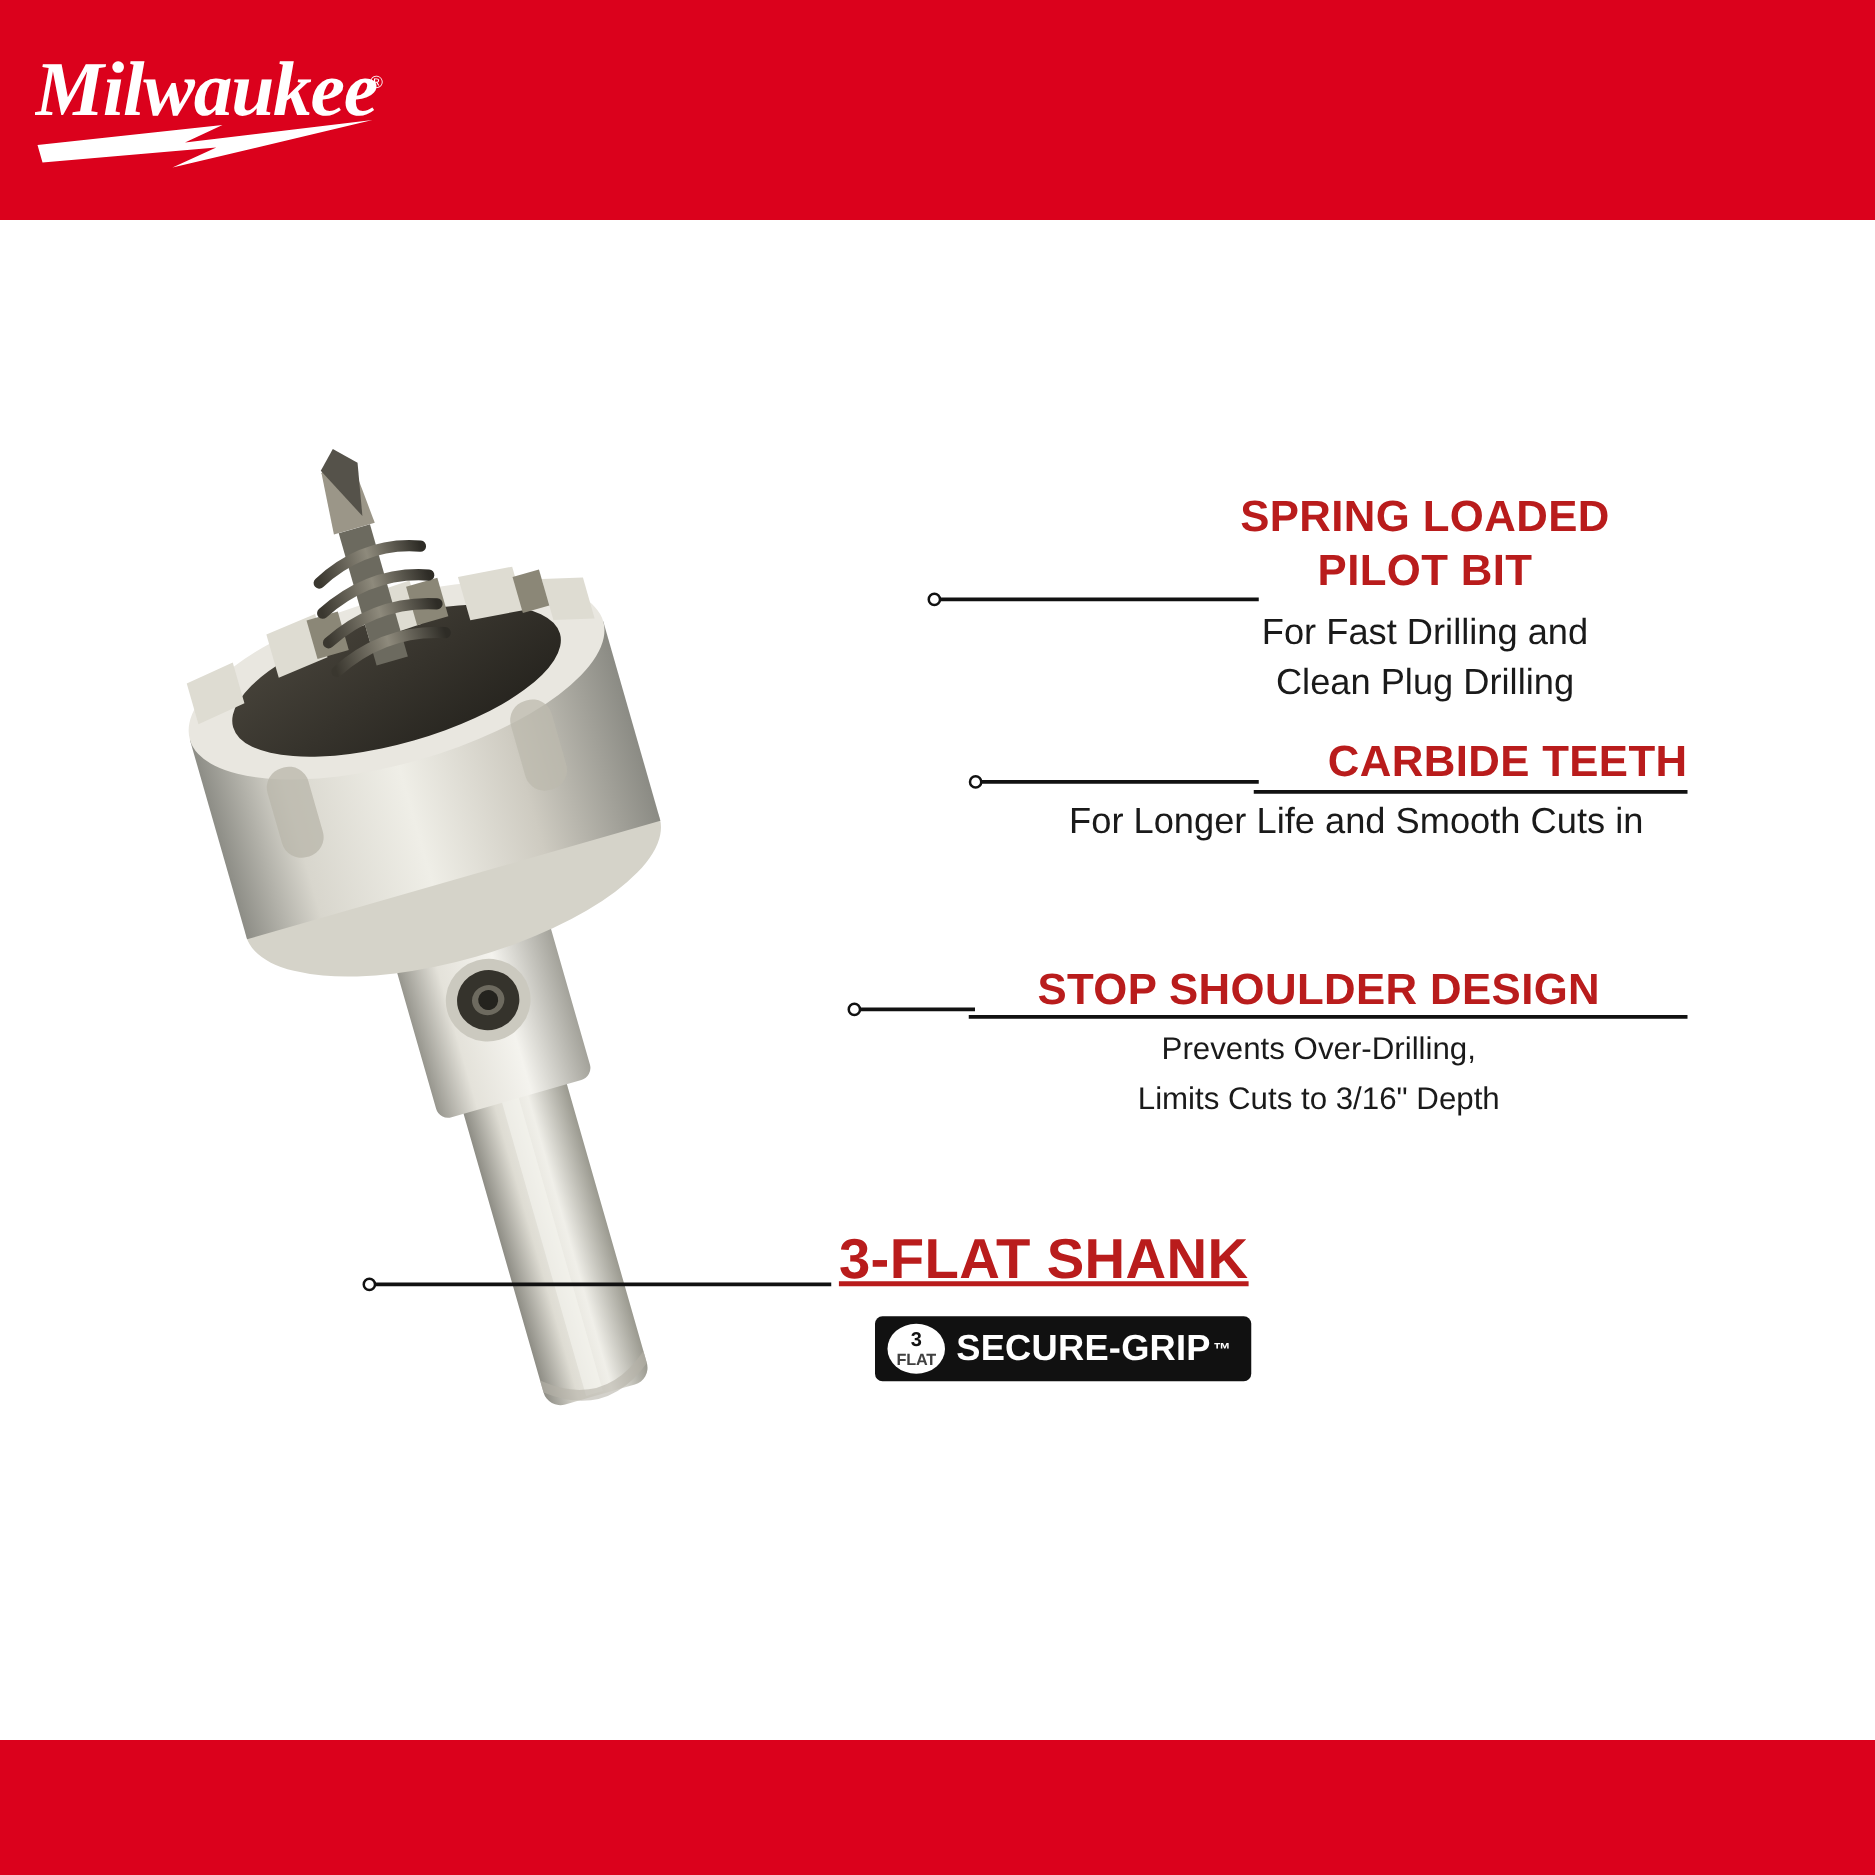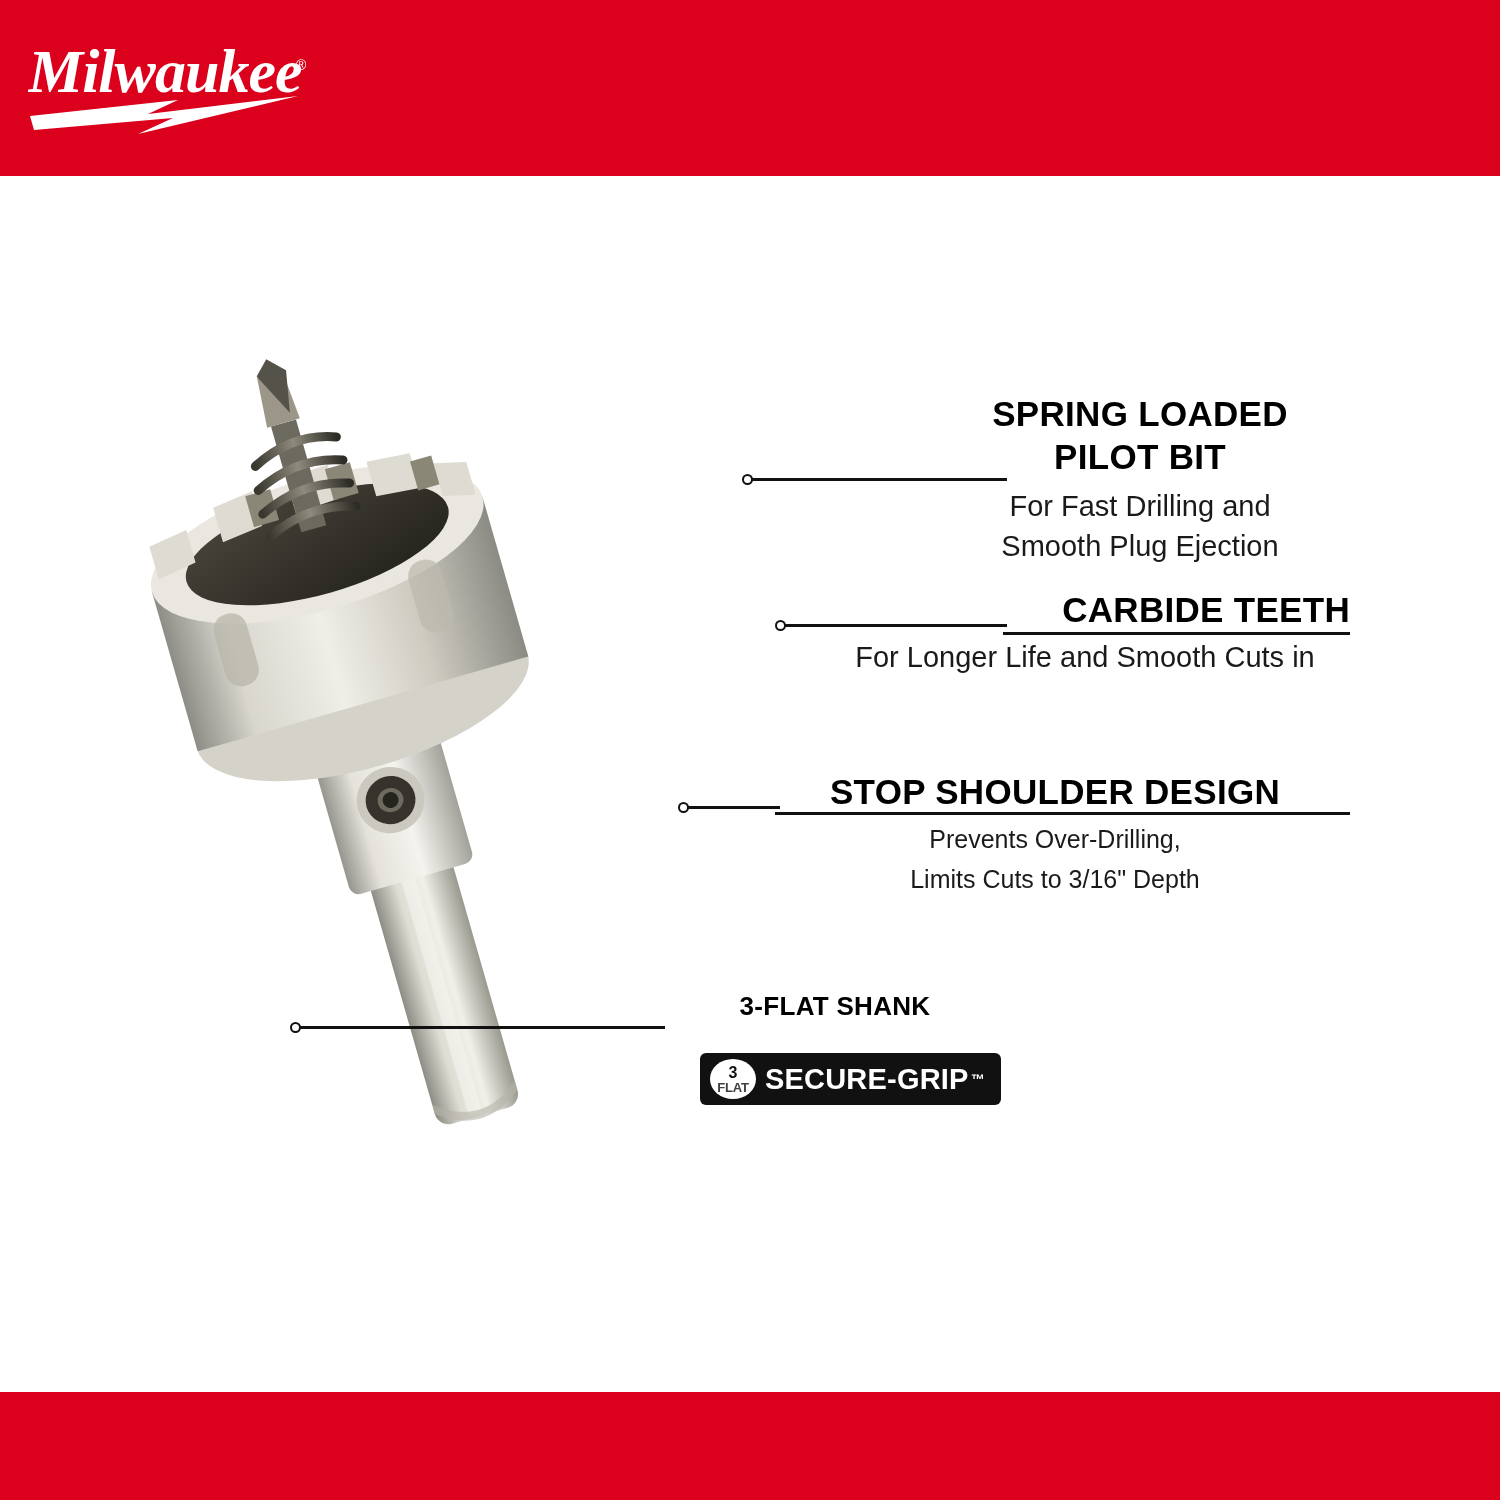--- a/index.html
+++ b/index.html
@@ -55,42 +55,42 @@
   }
   .product svg { display:block; }
 
   
   .callout {
     position: absolute;
     text-align: center;
   }
   .callout .title {
     font-weight: bold;
-    color: #000000;
+    color: #b91c1c;
     letter-spacing: 0.3px;
   }
   .callout .sub {
     color: #1a1a1a;
     text-align: center;
   }
 
   .c1 { left: 930px; top: 392px; width: 420px; }
   .c1 .title { font-size: 35px; line-height: 43px; }
   .c1 .sub   { font-size: 29px; line-height: 40px; margin-top: 8px; }
 
   .c2 { left: 820px; top: 588px; width: 530px; }
   .c2 .title { font-size: 35px; line-height: 43px; text-align: right; }
   .c2 .sub   { font-size: 29px; line-height: 40px; margin-top: 6px; }
 
   .c3 { left: 760px; top: 770px; width: 590px; }
   .c3 .title { font-size: 35px; line-height: 43px; }
   .c3 .sub   { font-size: 25px; line-height: 40px; margin-top: 6px; }
 
   .c4 { left: 600px; top: 985px; width: 470px; }
-  .c4 .title { font-size: 26px; line-height: 43px; }
+  .c4 .title { font-size: 45px; line-height: 43px; text-decoration: underline; }
 
   
   .rule {
     position: absolute;
     background: #111111;
     height: 3px;
   }  
   .rule-2 { left: 1003px; top: 632px; width: 347px; }  
   .rule-3 { left: 775px;  top: 812px; width: 575px; } 
 
@@ -277,21 +277,21 @@
     <span class="dot"></span>
     <span class="line"></span>
   </div>
   <div class="callout c1">
     <div class="title">
       <span>SPRING LOADED</span><br>
       <span>PILOT BIT</span>
     </div>
     <div class="sub">
       <span>For Fast Drilling and</span><br>
-      <span>Smooth Plug Ejection</span>
+      <span>Clean Plug Drilling</span>
     </div>
   </div>
 
   <div class="leader l2">
     <span class="dot"></span>
     <span class="line"></span>
   </div>
   <div class="rule rule-2"></div>
   <div class="callout c2">
     <div class="title">CARBIDE TEETH</div>

